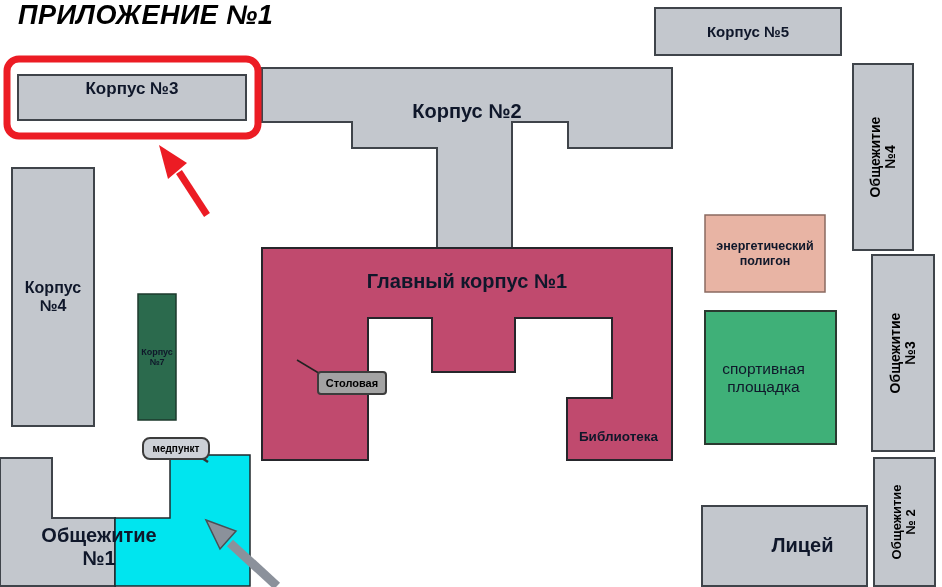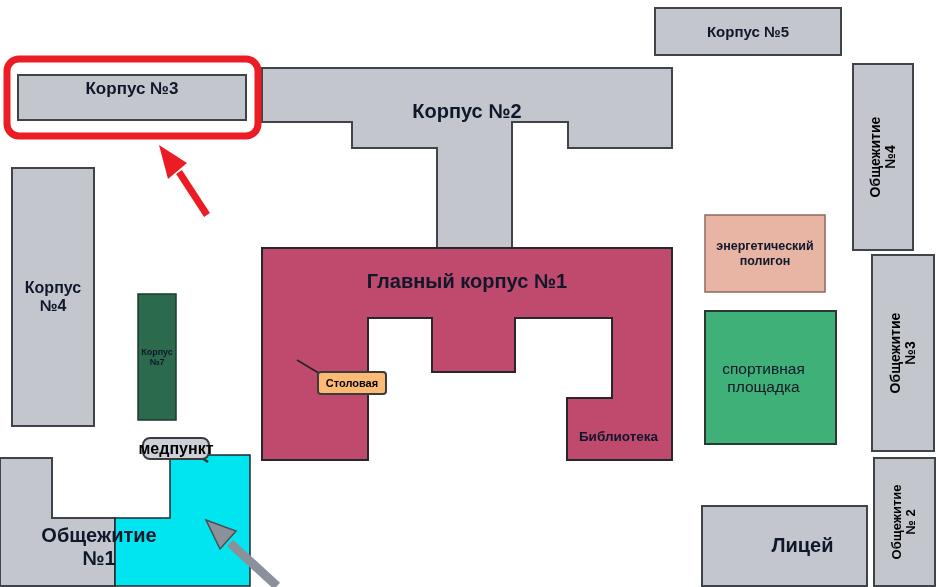--- a/index.html
+++ b/index.html
@@ -55,40 +55,41 @@
     <line x1="193" y1="452" x2="208" y2="462" stroke="#333" stroke-width="2.5"></line>
 
     <rect x="7" y="59" width="251" height="77" rx="12" fill="none" stroke="#ec1c24" stroke-width="7"></rect>
     <line x1="207" y1="215" x2="179" y2="172" stroke="#ec1c24" stroke-width="7"></line>
     <polygon points="159,145 187,163 168,179" fill="#ec1c24"></polygon>
 
     <line x1="277" y1="586" x2="230" y2="543" stroke="#8b919b" stroke-width="9"></line>
     <polygon points="206,520 236,531 220,549" fill="#8b919b" stroke="#4a4f55" stroke-width="1.5"></polygon>
   </svg>
 
+  <div class="page-title">ПРИЛОЖЕНИЕ №1</div>
 
   <div class="lbl" style="left:18px;top:75px;width:228px;height:28px;font-size:17px;font-weight:bold;">Корпус №3</div>
 
   <div class="lbl" style="left:262px;top:68px;width:410px;height:54px;font-size:20px;font-weight:bold;margin-top:16px;">Корпус №2</div>
 
   <div class="lbl" style="left:655px;top:8px;width:186px;height:47px;font-size:15px;font-weight:bold;">Корпус №5</div>
 
   <div class="lbl" style="left:12px;top:168px;width:82px;height:258px;font-size:16px;font-weight:bold;">Корпус
 №4</div>
 
   <div class="lbl" style="left:138px;top:294px;width:38px;height:126px;font-size:9px;font-weight:bold;">Корпус
 №7</div>
 
   <div class="lbl" style="left:262px;top:248px;width:410px;height:66px;font-size:20px;font-weight:bold;">Главный корпус №1</div>
 
   <div class="lbl" style="left:565px;top:418px;width:107px;height:38px;font-size:13.5px;font-weight:bold;">Библиотека</div>
 
-  <div class="tag" style="left:317px;top:371px;width:66px;height:20px;font-size:11px;background:#fdba74;border:2px solid #3c3c3c;border-radius:4px;">Столовая</div>
+  <div class="tag" style="left:317px;top:371px;width:66px;height:20px;font-size:11px;background:#a3a3a3;border:2px solid #3c3c3c;border-radius:4px;">Столовая</div>
 
-  <div class="tag" style="left:142px;top:437px;width:64px;height:19px;font-size:16px;background:#cdd1d7;border:2px solid #3c3c3c;border-radius:8px;">медпункт</div>
+  <div class="tag" style="left:142px;top:437px;width:64px;height:19px;font-size:10px;background:#cdd1d7;border:2px solid #3c3c3c;border-radius:8px;">медпункт</div>
 
   <div class="lbl" style="left:705px;top:215px;width:120px;height:77px;font-size:12.5px;font-weight:bold;">энергетический
 полигон</div>
 
   <div class="lbl" style="left:705px;top:311px;width:117px;height:133px;font-size:15.5px;">спортивная
 площадка</div>
 
   <div class="lbl" style="left:702px;top:506px;width:165px;height:78px;font-size:20px;font-weight:bold;padding-left:18px;">Лицей</div>
 
   <div class="lbl" style="left:0px;top:516px;width:118px;height:62px;font-size:20px;font-weight:bold;margin-left:40px;">Общежитие

